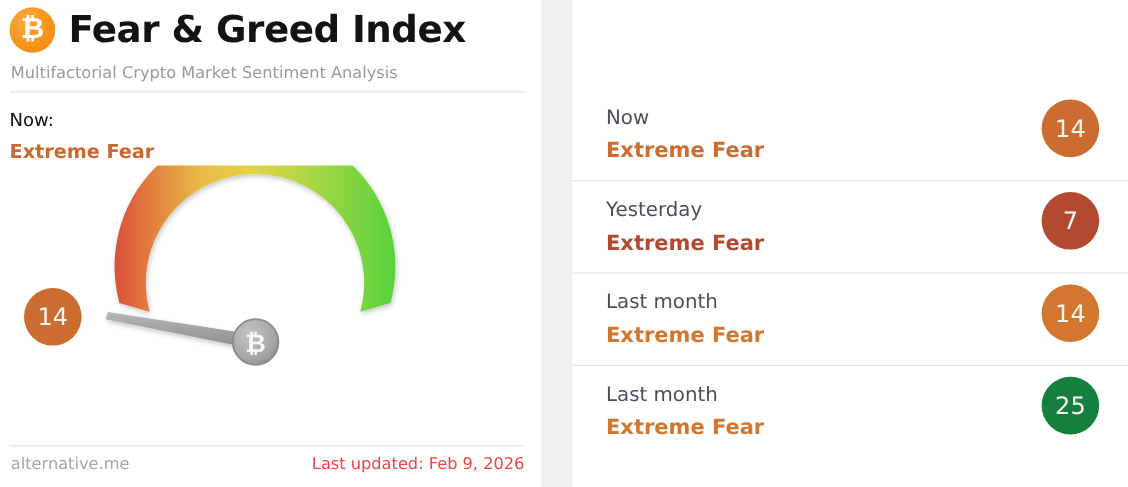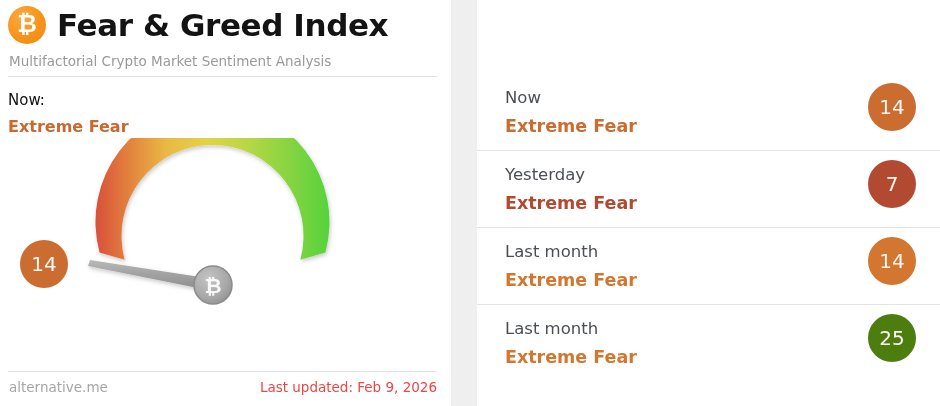--- a/index.html
+++ b/index.html
@@ -218,21 +218,21 @@
         <div class="hist-period">Last month</div>
         <div class="hist-class" style="color: rgb(211, 118, 47);">Extreme Fear</div>
         <div class="hist-circle" style="background: rgb(211, 118, 47);">
           <span>14</span>
         </div>
       </div>
 
       <div class="hist-row">
         <div class="hist-period">Last month</div>
         <div class="hist-class" style="color: rgb(211, 118, 47);">Extreme Fear</div>
-        <div class="hist-circle" style="background: #4d7c0f;">
+        <div class="hist-circle" style="background: #15803d;">
           <span>25</span>
         </div>
       </div>
 
     </div>
   </div>
 
 </div>
 
 </body></html>

